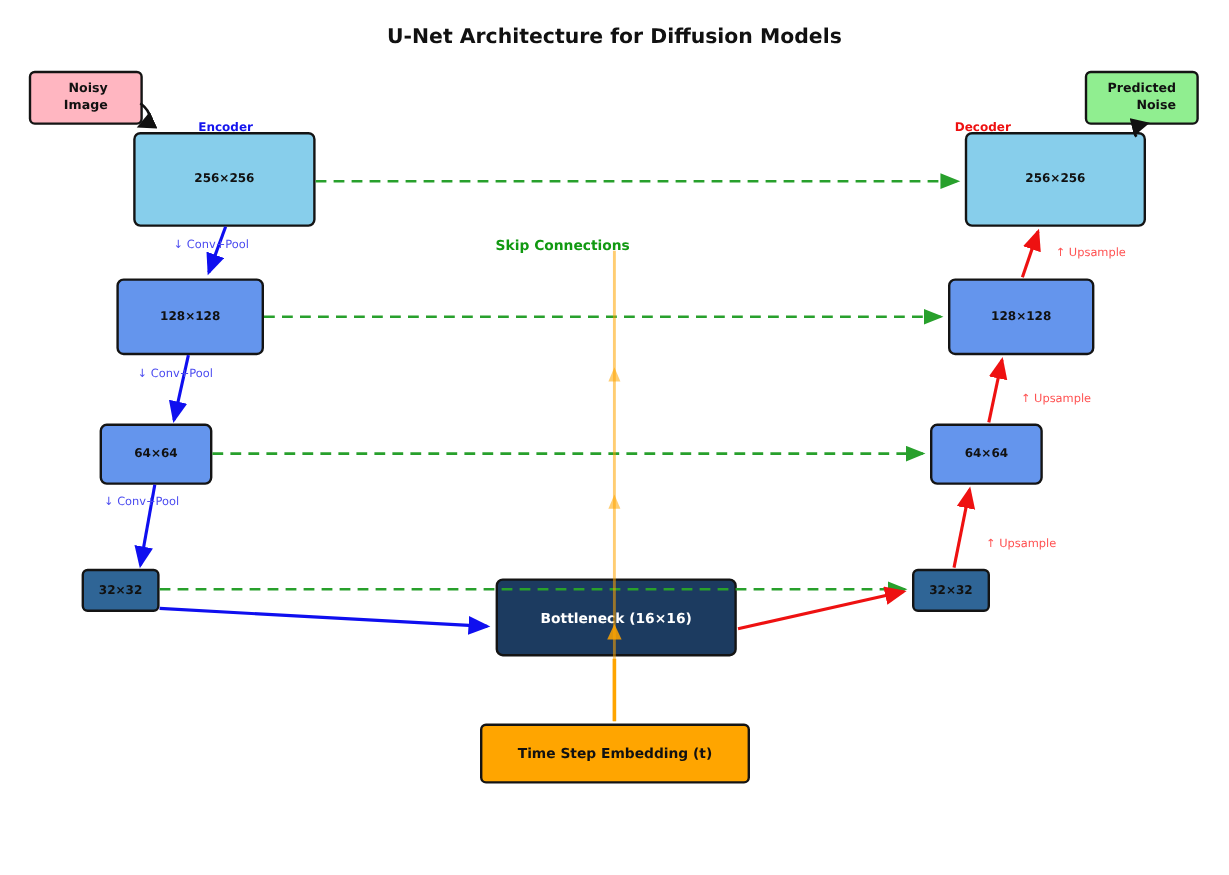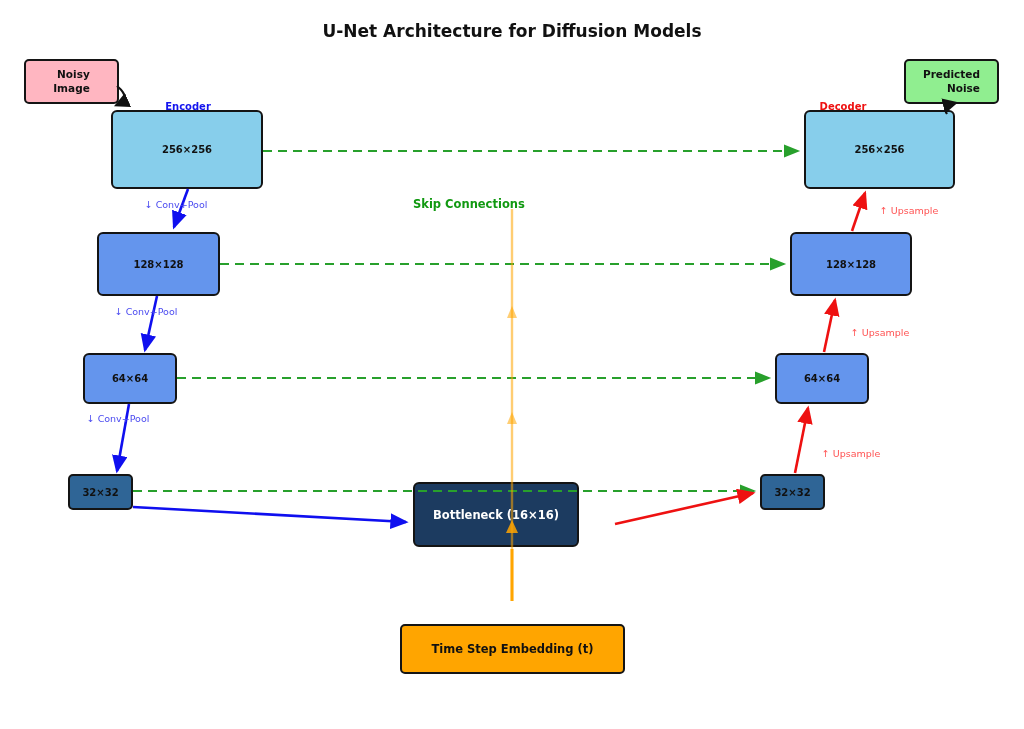--- a/index.html
+++ b/index.html
@@ -16,32 +16,32 @@
     position:absolute;border:2px solid #141414;border-radius:6px;
     display:flex;align-items:center;justify-content:center;
     font-weight:bold;color:#111;box-sizing:border-box;z-index:2;
     text-align:right;
   }
   .io{font-size:10.5px;line-height:1.25;white-space:pre-line;border-radius:5px;}
   .noisy{left:24px;top:59px;width:95px;height:45px;background:#FFB6C1;}
   .pred{left:904px;top:59px;width:95px;height:45px;background:#90EE90;}
   .hdr{position:absolute;font-size:10px;font-weight:bold;z-index:6;}
   .enc-h{left:118px;top:101px;width:140px;text-align:center;color:#1414EE;}
-  .dec-h{left:773px;top:101px;width:140px;text-align:center;color:#EE1111;}
+  .dec-h{left:749px;top:101px;width:140px;text-align:center;color:#EE1111;}
   .blk{font-size:10px;}
   .e1{left:111px;top:110px;width:152px;height:79px;background:#87CEEB;}
   .e2{left:97px; top:232px;width:123px;height:64px;background:#6495ED;}
   .e3{left:83px; top:353px;width:94px; height:51px;background:#6495ED;}
   .e4{left:68px; top:474px;width:65px; height:36px;background:#2F6596;border-radius:5px;font-size:10px;}
   .d1{left:804px;top:110px;width:151px;height:79px;background:#87CEEB;}
   .d2{left:790px;top:232px;width:122px;height:64px;background:#6495ED;}
   .d3{left:775px;top:353px;width:94px; height:51px;background:#6495ED;}
   .d4{left:760px;top:474px;width:65px; height:36px;background:#2F6596;border-radius:5px;font-size:10px;}
-  .bneck{left:413px;top:482px;width:166px;height:65px;background:#1C3B60;color:#fff;font-size:11.5px;}
-  .time{left:400px;top:624px;width:225px;height:50px;background:#FFA500;font-size:11.5px;border-radius:5px;}
+  .bneck{left:413px;top:482px;width:201px;height:65px;background:#1C3B60;color:#fff;font-size:11.5px;}
+  .time{left:400px;top:603px;width:225px;height:50px;background:#FFA500;font-size:11.5px;border-radius:5px;}
   .small-lbl{position:absolute;font-size:9.5px;font-weight:500;z-index:6;text-align:center;width:110px;}
   .convlbl{color:#4A4AF0;}
   .cp1{left:121px;top:199px;}
   .cp2{left:91px; top:306px;}
   .cp3{left:63px; top:413px;}
   .uplbl{color:#FF5252;}
   .up1{left:854px;top:205px;}
   .up2{left:825px;top:327px;}
   .up3{left:796px;top:448px;}
   .skiplbl{position:absolute;left:413px;top:197px;width:200px;text-align:left;

